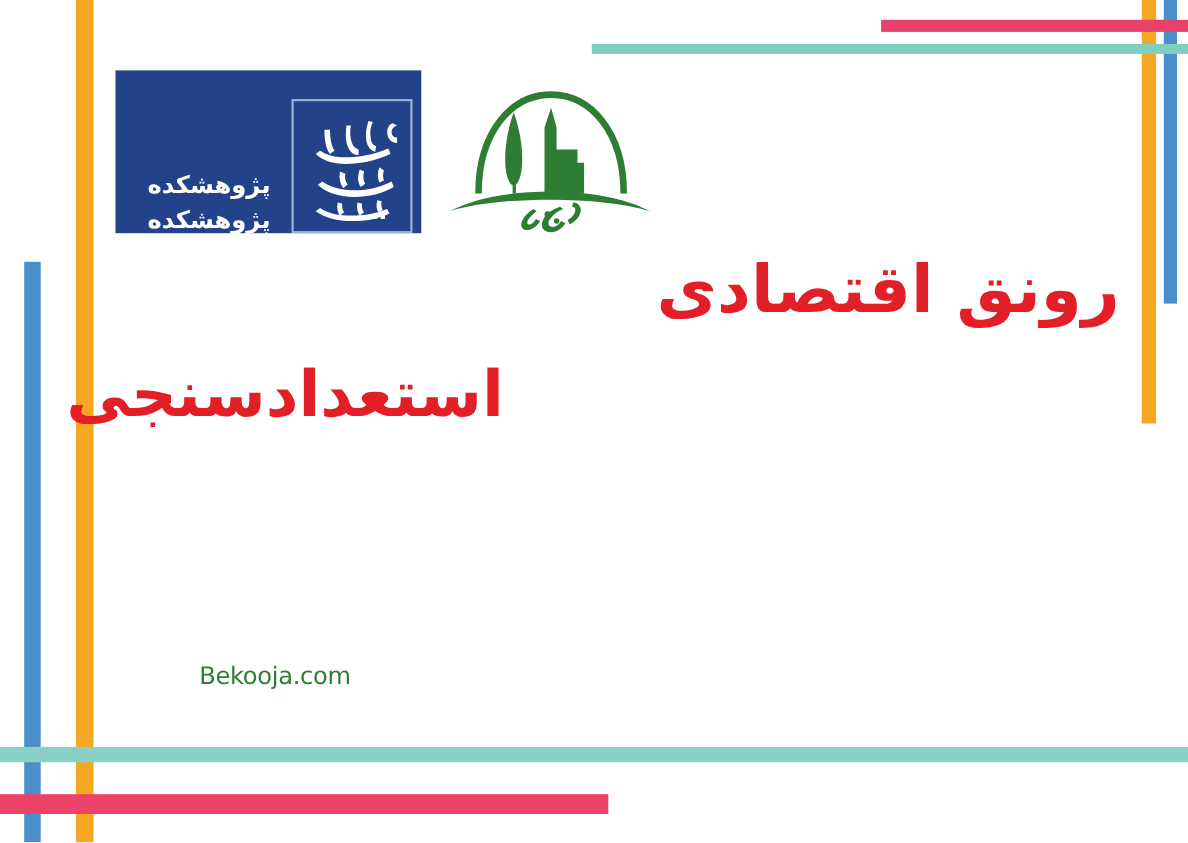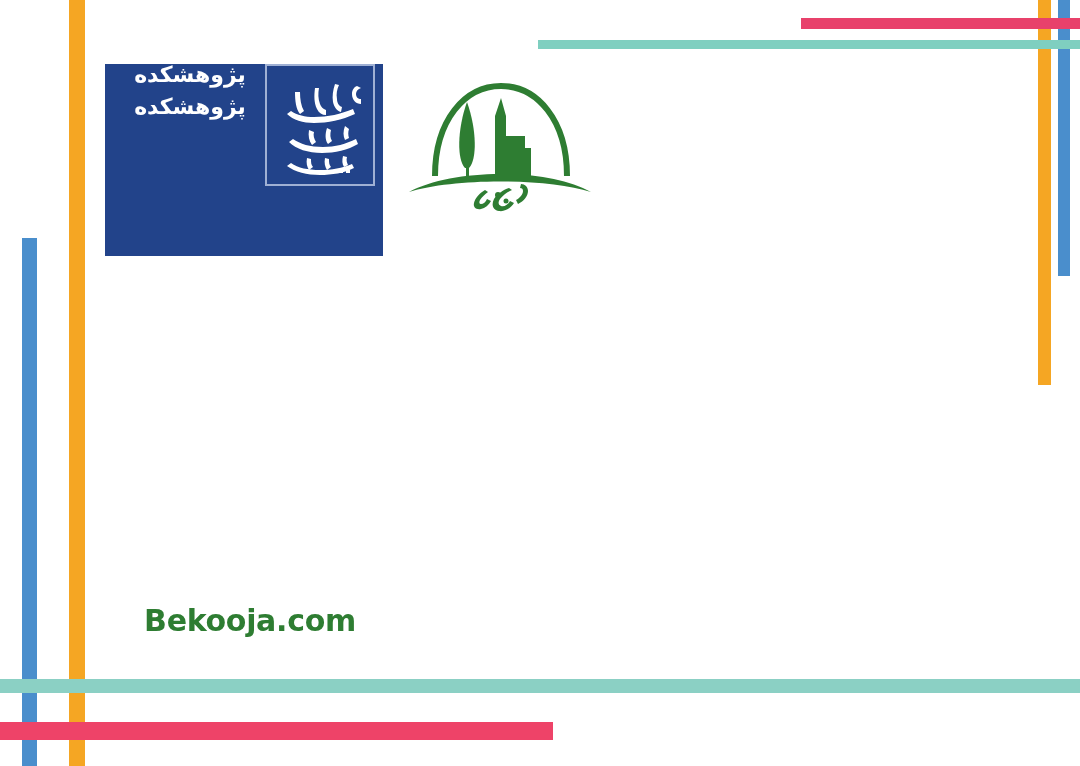--- a/index.html
+++ b/index.html
@@ -36,25 +36,25 @@
   
   .logo-row {
     position: absolute;
     left: 105px;
     top: 64px;
     display: flex;
     align-items: flex-start;
   }
   .univ-logo {
     width: 278px;
-    height: 192px;
+    height: 148px;
     background: #22438A;
     display: flex;
     flex-direction: row-reverse;
-    align-items: flex-start;
+    align-items: flex-end;
     justify-content: flex-start;
     box-sizing: border-box;
     padding: 0 8px 0 10px;
   }
   .univ-seal {
     width: 110px;
     height: 122px;
     border: 2px solid #9FB0D4;
     box-sizing: border-box;
     display: flex;
@@ -110,22 +110,22 @@
   
   .contact {
     position: absolute;
     left: 100px;
     top: 604px;
     width: 300px;
     text-align: center;
     color: #2E7D32;
   }
   .contact .site {
-    font-size: 30px;
-    font-weight: 700;
+    font-size: 22px;
+    font-weight: 400;
     letter-spacing: -0.3px;
     line-height: 1.1;
   }
   .contact .phone {
     font-size: 18px;
     font-weight: 700;
     direction: rtl;
     line-height: 1.2;
     margin-top: 4px;
   }
@@ -200,19 +200,21 @@
           <path d="M80 126 c-5 3 -10 8 -11 13 c-1 4 2 7 7 6 c4 -1 8 -4 10 -8 l-4 -2 c-1 3 -4 5 -6 5 c-2 0 -2 -2 -1 -4 c2 -3 5 -6 8 -8 z"></path>
           <circle cx="93" cy="131" r="3"></circle>
           <circle cx="101" cy="137" r="2.5"></circle>
         </g>
       </svg>
     </div>
 
   </div>
 
   <div class="title-block">
+    <div class="title-line t1">رونق اقتصادی</div>
+    <div class="title-line t3">استعدادسنجی</div>
   </div>
 
   <div class="contact">
     <div class="site">Bekooja.com</div>
   </div>
 
 </div>
 
 </body></html>

